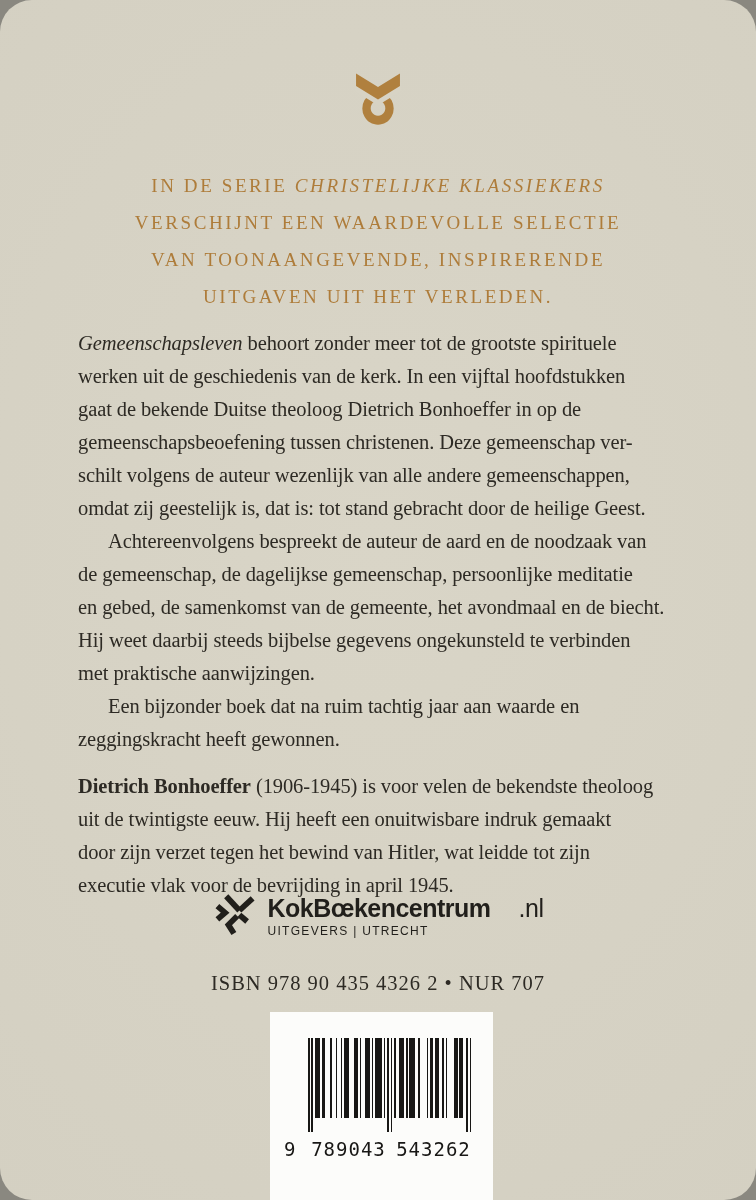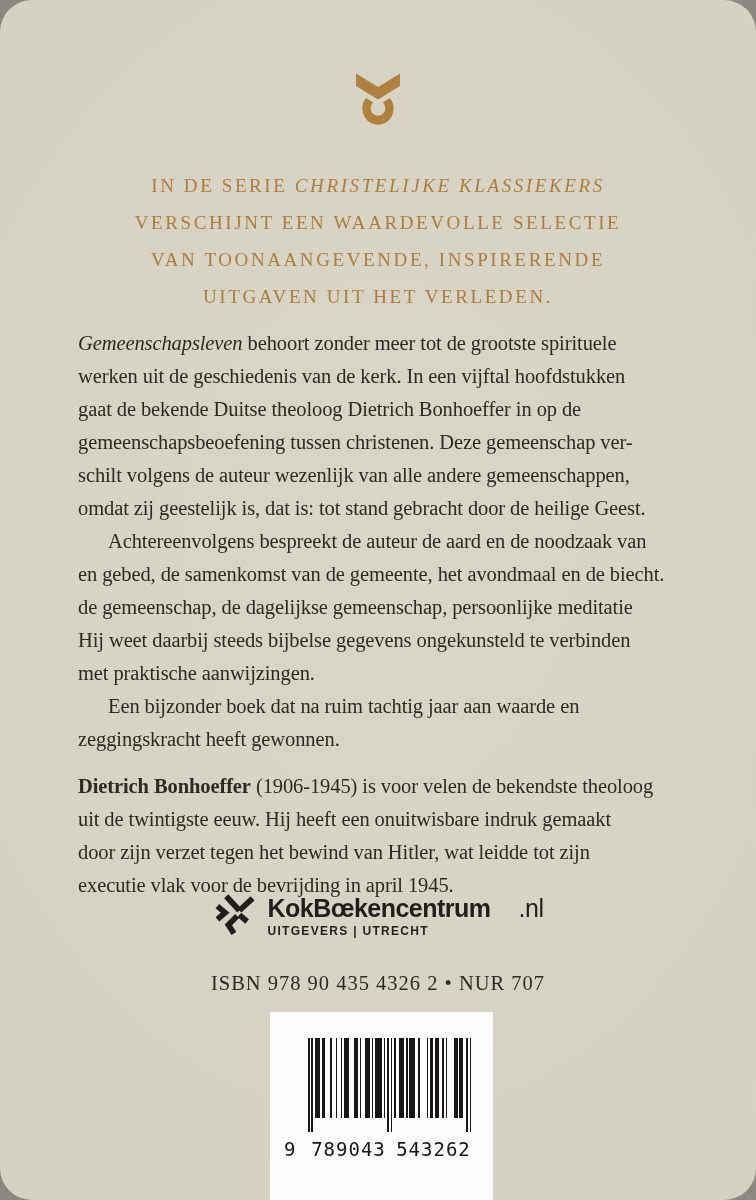--- a/index.html
+++ b/index.html
@@ -54,21 +54,21 @@
   }
   .publisher-mark{width:44px;height:50px;flex:0 0 auto;}
   .publisher-name{
     font-family:"Liberation Sans", sans-serif;
     font-size:25px;font-weight:700;line-height:26px;
     letter-spacing:-0.5px;
   }
   .publisher-name .suffix{font-weight:400;margin-left:28px;}
   .publisher-tagline{
     font-family:"Liberation Sans", sans-serif;
-    font-size:12px;font-weight:700;
+    font-size:12px;font-weight:400;
     letter-spacing:1.3px;
     margin-top:3px;
   }
 
   
   .isbn-line{
     position:absolute;top:972px;left:0;right:0;
     text-align:center;
     color:#2d2a24;
     font-size:20.5px;
@@ -119,22 +119,22 @@
       <div class="para">
         <div class="line"><span class="it">Gemeenschapsleven</span><span> behoort zonder meer tot de grootste spirituele</span></div>
         <div class="line"><span>werken uit de geschiedenis van de kerk. In een vijftal hoofdstukken</span></div>
         <div class="line"><span>gaat de bekende Duitse theoloog Dietrich Bonhoeffer in op de</span></div>
         <div class="line"><span>gemeenschapsbeoefening tussen christenen. Deze gemeenschap ver-</span></div>
         <div class="line"><span>schilt volgens de auteur wezenlijk van alle andere gemeenschappen,</span></div>
         <div class="line"><span>omdat zij geestelijk is, dat is: tot stand gebracht door de heilige Geest.</span></div>
       </div>
       <div class="para">
         <div class="line indent"><span>Achtereenvolgens bespreekt de auteur de aard en de noodzaak van</span></div>
+        <div class="line"><span>de gemeenschap, de dagelijkse gemeenschap, persoonlijke meditatie</span></div>
         <div class="line"><span>en gebed, de samenkomst van de gemeente, het avondmaal en de biecht.</span></div>
-        <div class="line"><span>de gemeenschap, de dagelijkse gemeenschap, persoonlijke meditatie</span></div>
         <div class="line"><span>Hij weet daarbij steeds bijbelse gegevens ongekunsteld te verbinden</span></div>
         <div class="line"><span>met praktische aanwijzingen.</span></div>
       </div>
       <div class="para">
         <div class="line indent"><span>Een bijzonder boek dat na ruim tachtig jaar aan waarde en</span></div>
         <div class="line"><span>zeggingskracht heeft gewonnen.</span></div>
       </div>
       <div class="para gap">
         <div class="line"><span class="bd">Dietrich Bonhoeffer</span><span> (1906-1945) is voor velen de bekendste theoloog</span></div>
         <div class="line"><span>uit de twintigste eeuw. Hij heeft een onuitwisbare indruk gemaakt</span></div>

